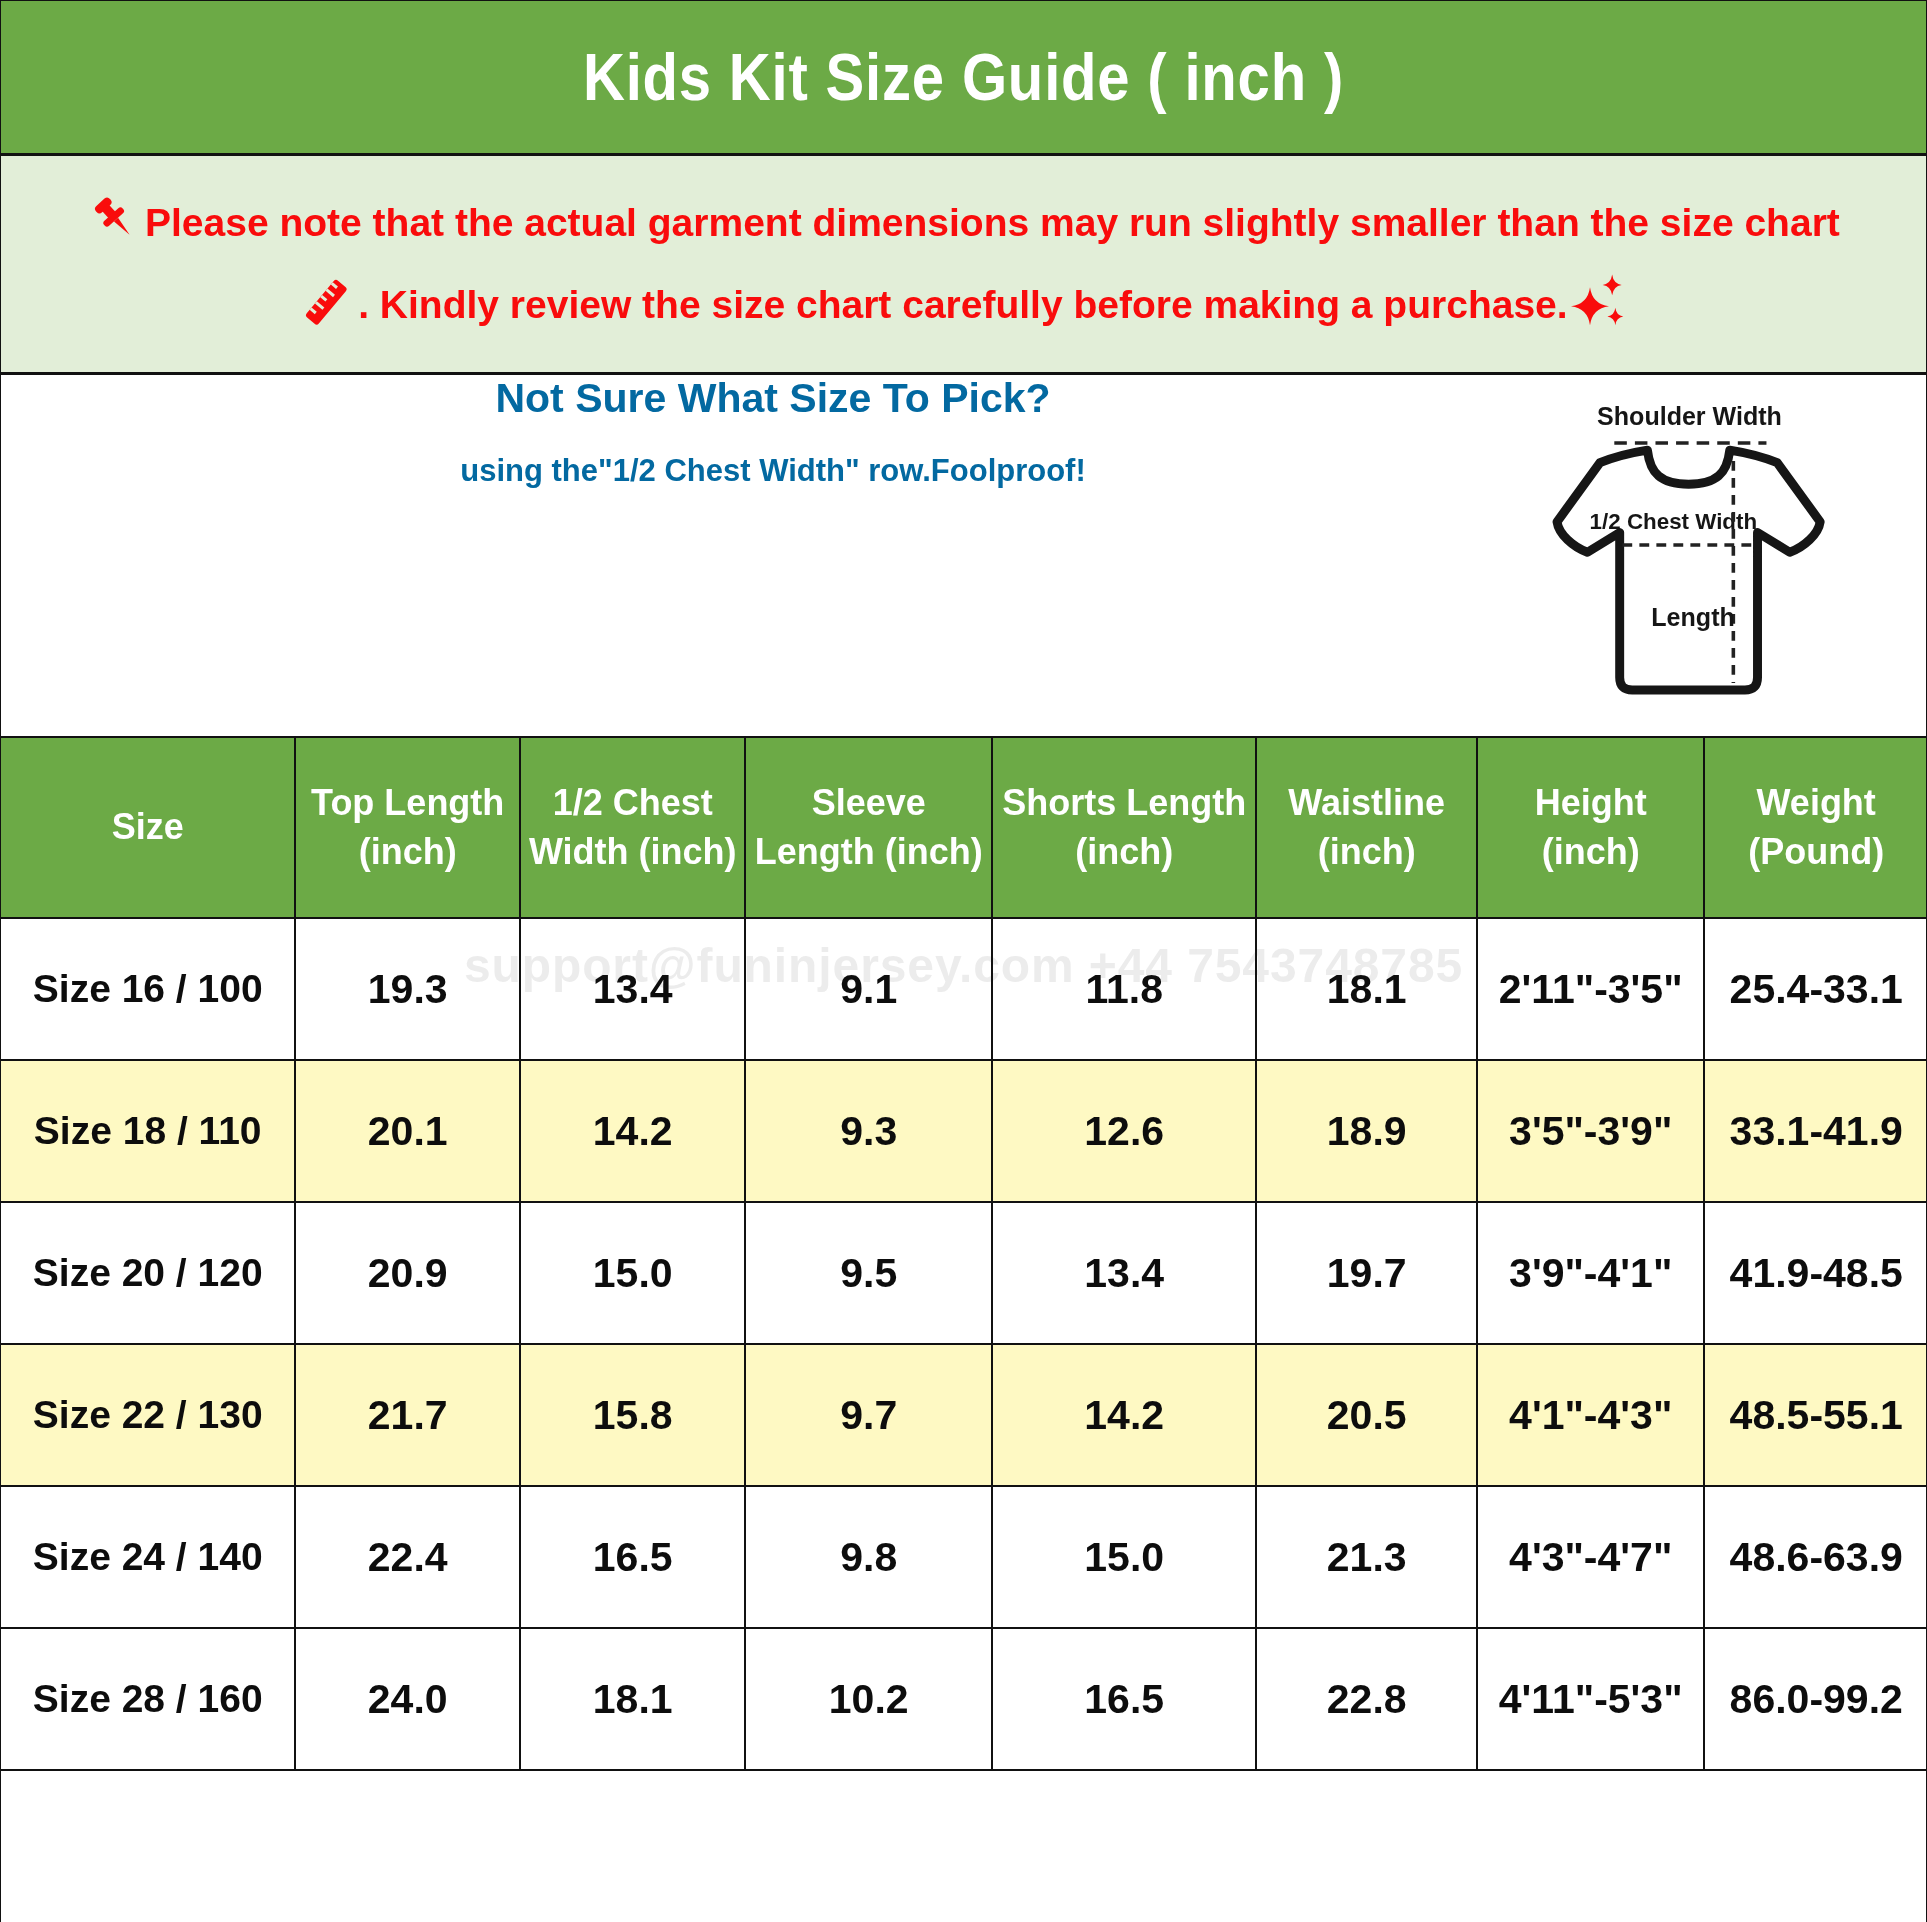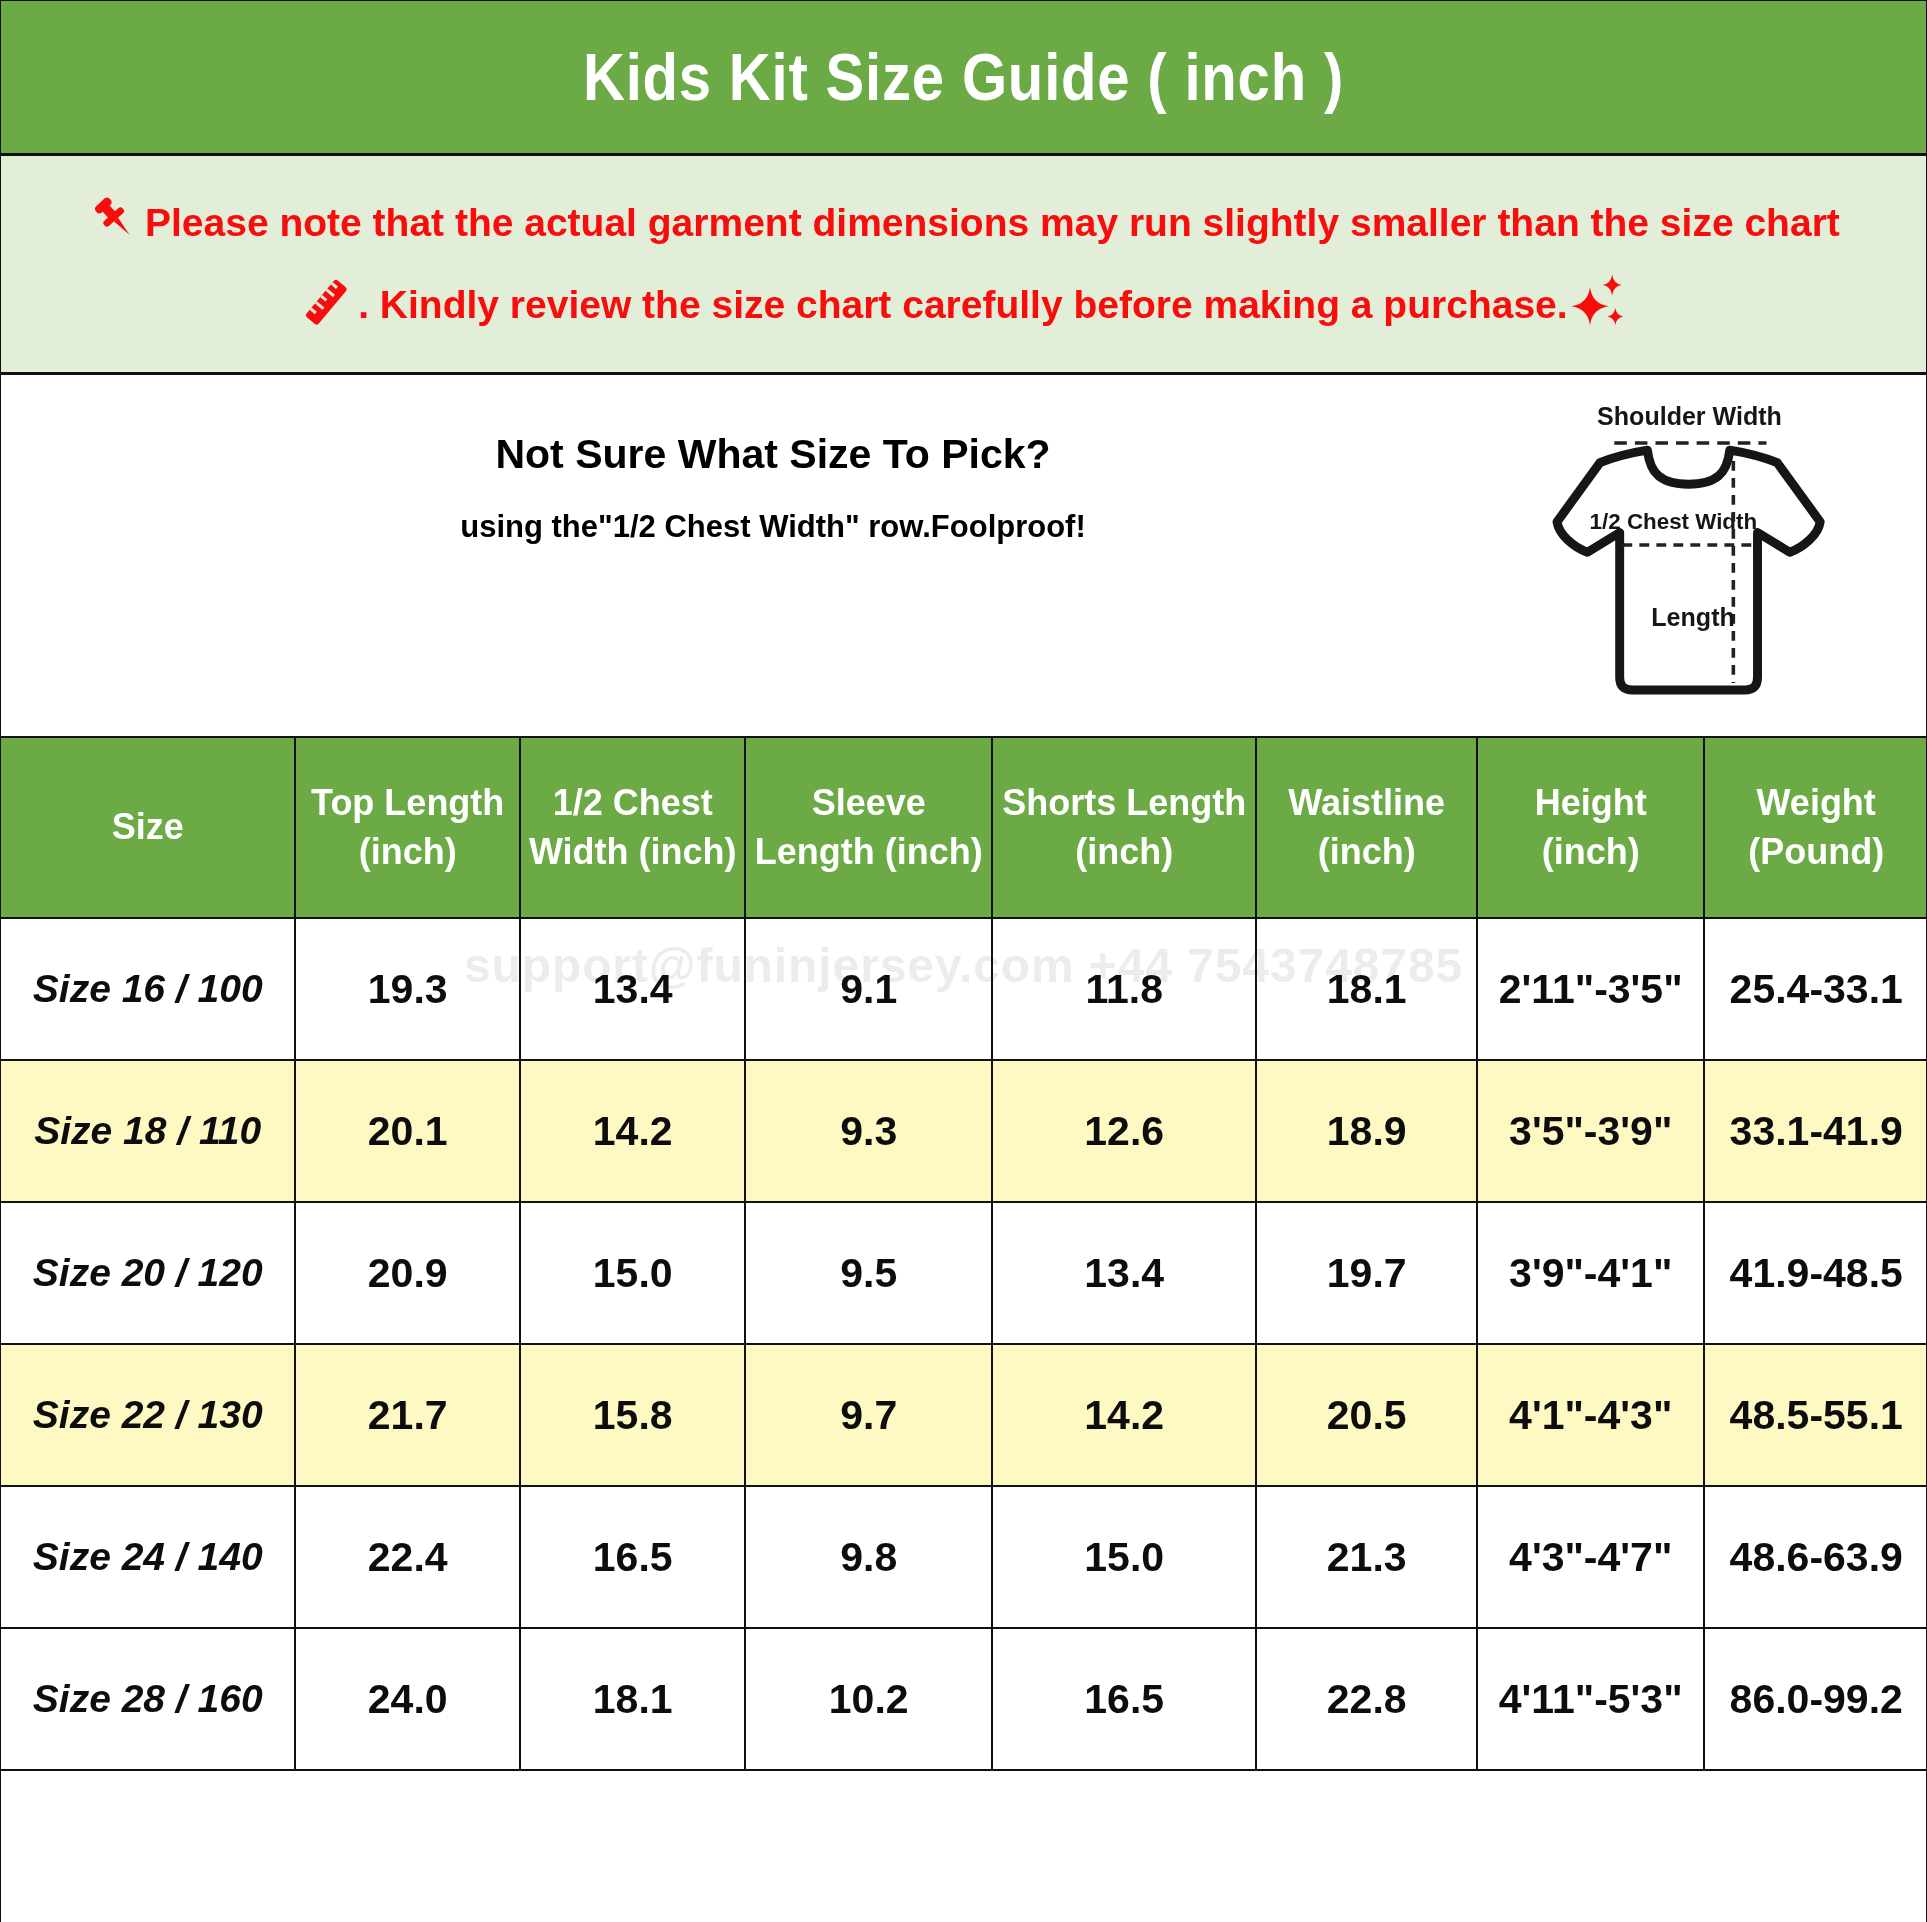--- a/index.html
+++ b/index.html
@@ -34,21 +34,21 @@
   .note-line .ico{ flex:0 0 auto; }
   .note-line .ico.pin{ margin-right:1.8px; }
   .note-line .ico.ruler{ margin-right:5.4px; }
   .note-line .ico.sparkles{ margin-left:3.6px; }
 
   
   .size-help{
     height:361px; background:#ffffff; display:flex; align-items:stretch;
   }
   .help-left{
-    flex:1 1 auto; padding-top:56px; text-align:center; color:#000000;margin-left:24px;
+    flex:1 1 auto; text-align:center; color:#0369a1;margin-left:24px;
   }
   .help-heading{ font-size:41px; margin-bottom:19.7px; }
   .help-line{ font-size:31px; line-height:1.88; white-space:nowrap; }
   .help-right{
     flex:0 0 405px; position:relative;
   }
   .tshirt-svg{ position:absolute; top:0; left:0; }
 
   
   .watermark{
@@ -65,21 +65,21 @@
   table.size-table th{
     background:#6caa46; color:#ffffff; font-size:36px; line-height:1.35;
     height:181px; border:2.7px solid #111; text-align:center; vertical-align:middle;
     padding:0 7.2px;
   }
   table.size-table td{
     background:#ffffff; color:#0d0d0d; font-size:41px;
     height:142px; border:2.7px solid #111; text-align:center; vertical-align:middle;
     white-space:nowrap;
   }
-  table.size-table td.size-cell{ font-size:39px;font-style:italic; }
+  table.size-table td.size-cell{ font-size:39px; }
   table.size-table tr.alt td{ background:#fef9c3; }
 </style>
 </head>
 <body>
 
 <div class="page">
 
   <header class="title-bar">
     <div class="page-title">Kids Kit Size Guide ( inch )</div>
   </header>

